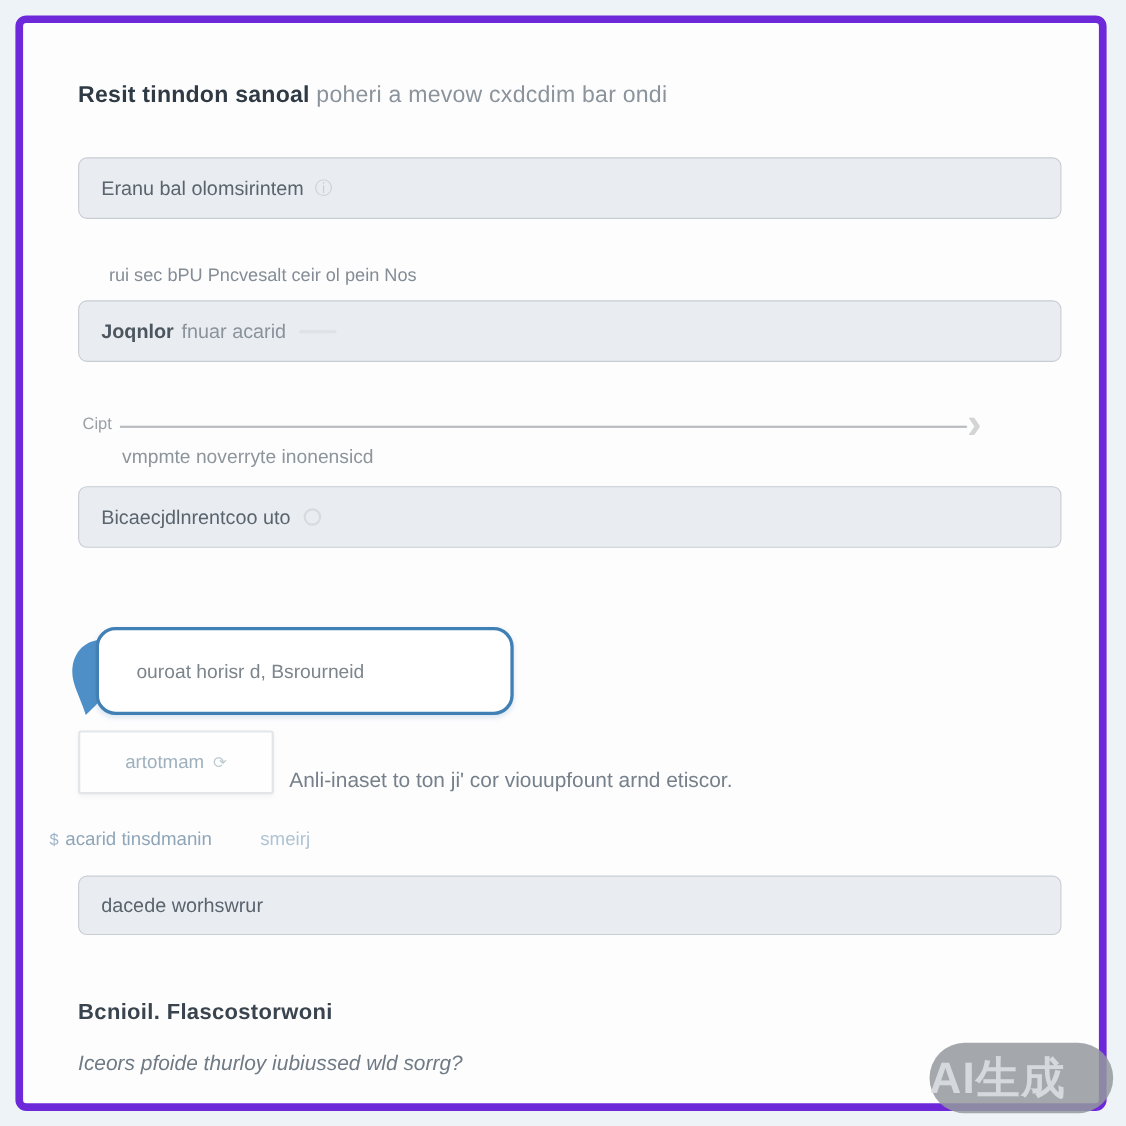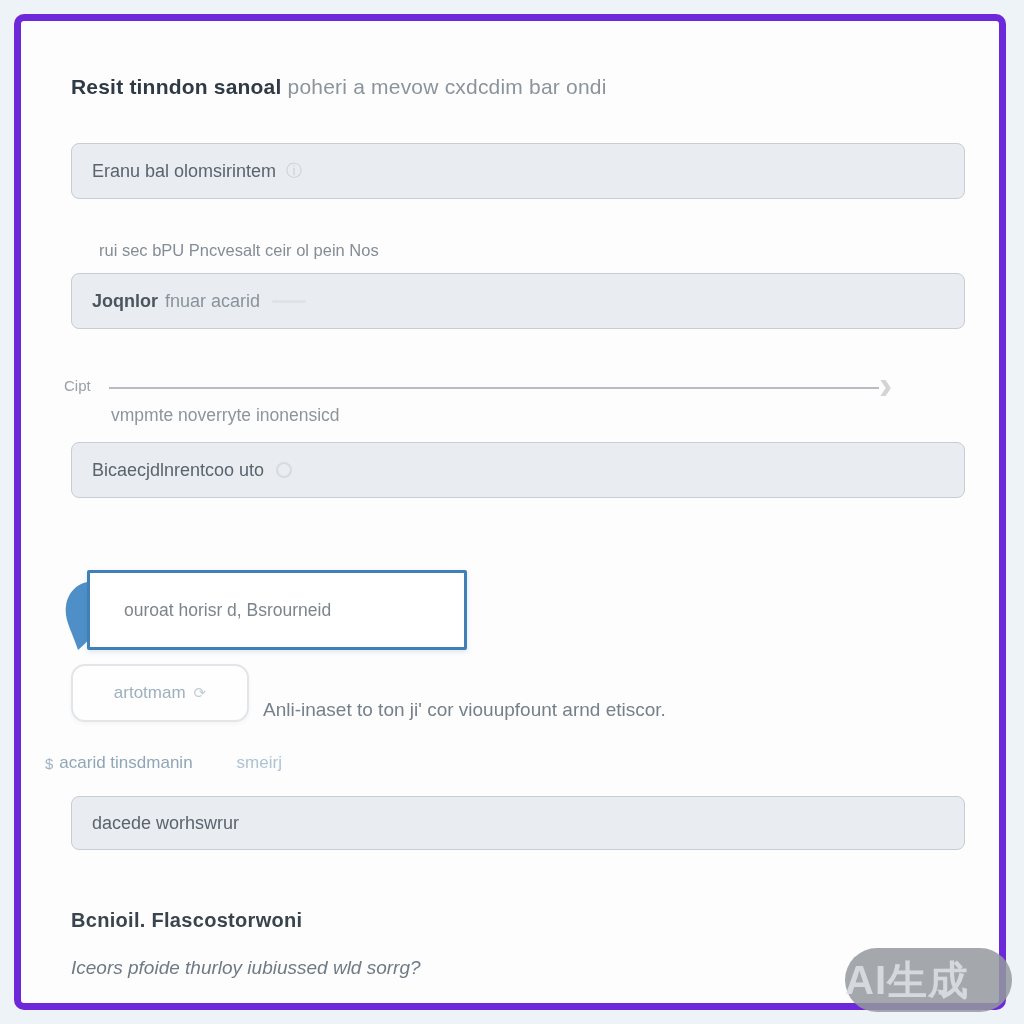--- a/index.html
+++ b/index.html
@@ -23,35 +23,35 @@
     border:1.5px solid #c8cdd3;border-radius:8px;box-sizing:border-box;
     display:flex;align-items:center;padding:0 20px;
     font-size:18px;color:#5a646d;
   }
   .field .bold{font-weight:bold;color:#4c565f;}
   .field .lite{color:#8a939b;margin-left:7px;}
   .faint-ic{margin-left:10px;color:#aeb6bd;opacity:.55;font-size:16px;}
   .ring-ic{margin-left:12px;width:12px;height:12px;border:2px solid #c9ced3;border-radius:50%;opacity:.6;}
   .dash-ic{margin-left:12px;width:34px;height:3px;background:#dfe3e7;border-radius:2px;}
   .helper{left:78px;top:220px;font-size:16.5px;color:#848d95;white-space:nowrap;}
-  .div-label{left:43px;top:356px;font-size:15px;color:#9aa0a6;}
+  .div-label{left:54px;top:356px;font-size:15px;color:#9aa0a6;}
   .div-line{left:88px;top:366px;width:770px;height:2px;background:#b9bdc1;}
   .div-arrow{left:858px;top:344px;font-size:40px;line-height:40px;color:#d4d4d4;font-weight:bold;}
   .note{left:90px;top:384px;font-size:17.5px;color:#8d959c;white-space:nowrap;}
   .bubble{
     left:66px;top:549px;width:380px;height:80px;background:#ffffff;
-    border:3px solid #4080b5;border-radius:2px;box-sizing:border-box;
+    border:3px solid #4080b5;border-radius:18px;box-sizing:border-box;
     display:flex;align-items:center;padding-left:34px;
     font-size:17.5px;color:#7c858c;
     box-shadow:0 2px 5px rgba(70,130,180,.18);
   }
   .blob{left:44px;top:558px;width:52px;height:74px;}
   .btn{
     left:50px;top:643px;width:178px;height:58px;background:#fefefe;
-    border:2px solid #e2e6e9;border-radius:14px;box-sizing:border-box;
+    border:2px solid #e2e6e9;border-radius:3px;box-sizing:border-box;
     display:flex;align-items:center;justify-content:center;gap:8px;
     font-size:17px;color:#9fb0bd;box-shadow:0 2px 4px rgba(0,0,0,.04);
   }
   .btn .ic{font-size:15px;color:#b3c1cc;opacity:.8;}
   .btn-note{left:242px;top:678px;font-size:19px;color:#76808a;white-space:nowrap;}
   .linkrow{left:24px;top:732px;font-size:17px;white-space:nowrap;display:flex;align-items:center;}
   .linkrow .ic{color:#9fb4c6;font-size:15px;margin-right:6px;}
   .link-a{color:#8fa6b8;}
   .link-b{color:#aec3d3;margin-left:44px;}
   .heading{left:50px;top:888px;font-size:20px;font-weight:bold;color:#3a444e;letter-spacing:.3px;}

